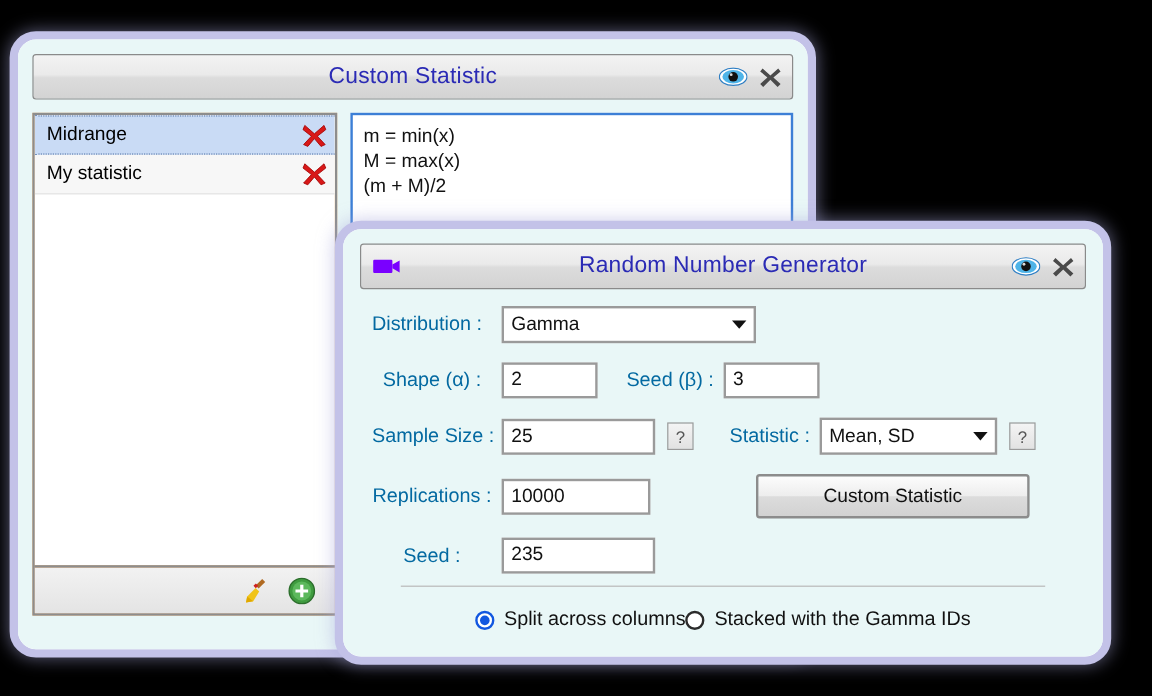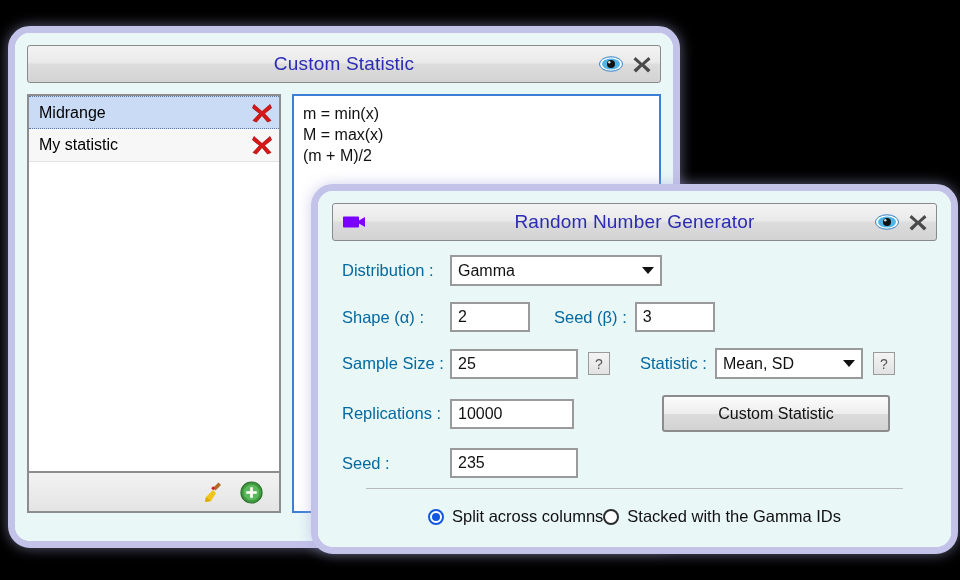--- a/index.html
+++ b/index.html
@@ -39,21 +39,21 @@
     height: 522px;
     background: #ffffff;
   }
   #win-custom-statistic .window-inner {
     background: #e9f7f7;
     padding: 12px;
   }
 
   
   #win-rng {
-    left: 311px;
+    left: 279px;
     top: 184px;
     width: 647px;
     height: 370px;
   }
   #win-rng .window-inner {
     background: #e9f7f7;
   }
 
   
   .titlebar {
@@ -167,21 +167,21 @@
   .form-row {
     display: flex;
     align-items: center;
     margin-bottom: 16px;
   }
   .lbl {
     color: #0369a1;
     font-size: 16.5px;
     white-space: nowrap;
   }
-  .lbl.right { text-align: left; }
+  .lbl.right { text-align: center; }
   .txt-input {
     border: 2px solid #9a9a9a;
     background: #ffffff;
     height: 30px;
     font-size: 16px;
     color: #111;
     padding: 0 6px;
     box-sizing: border-box;
     font-family: "Liberation Sans", sans-serif;
     outline: none;

